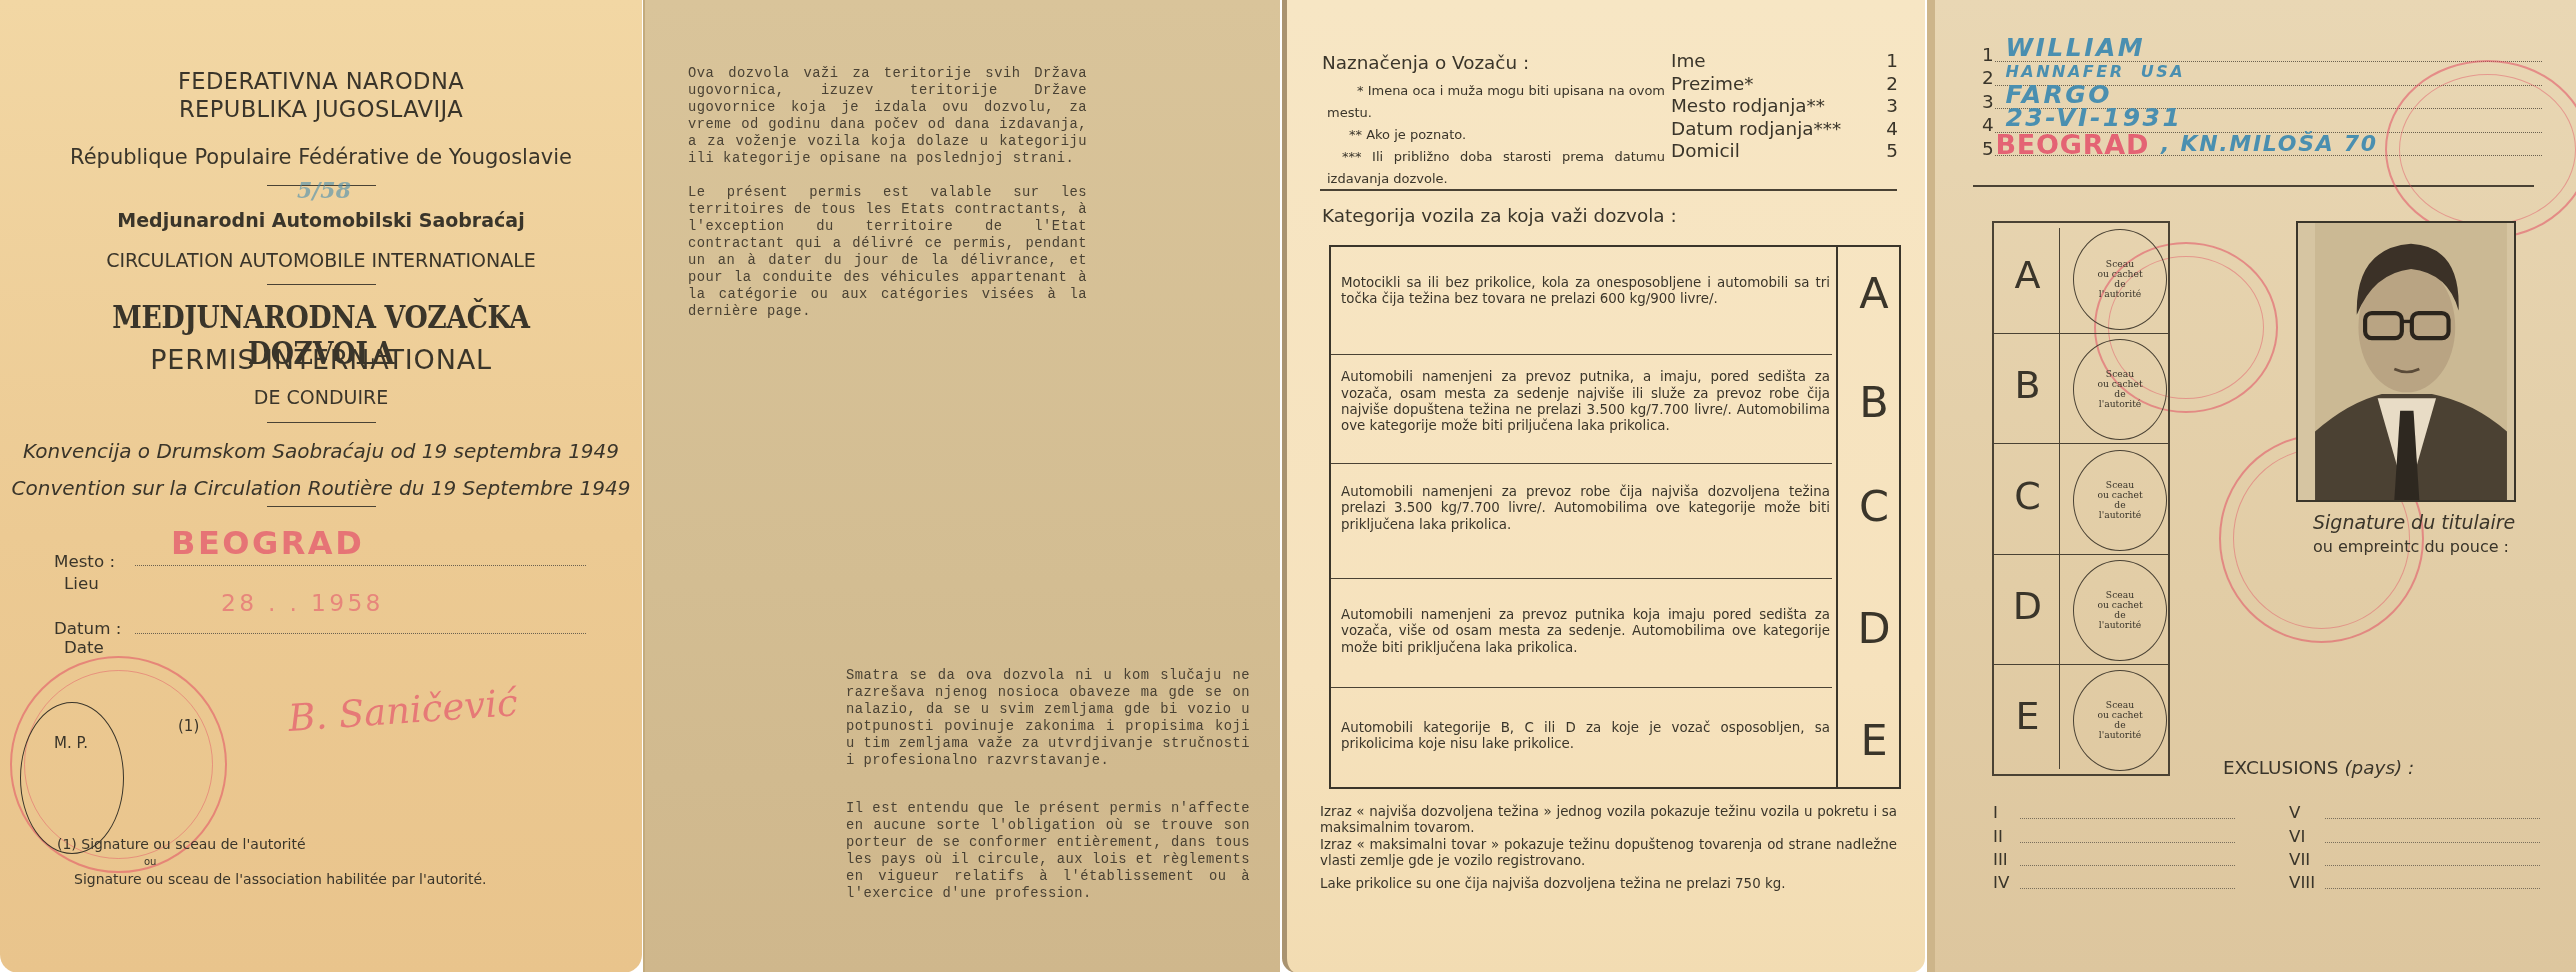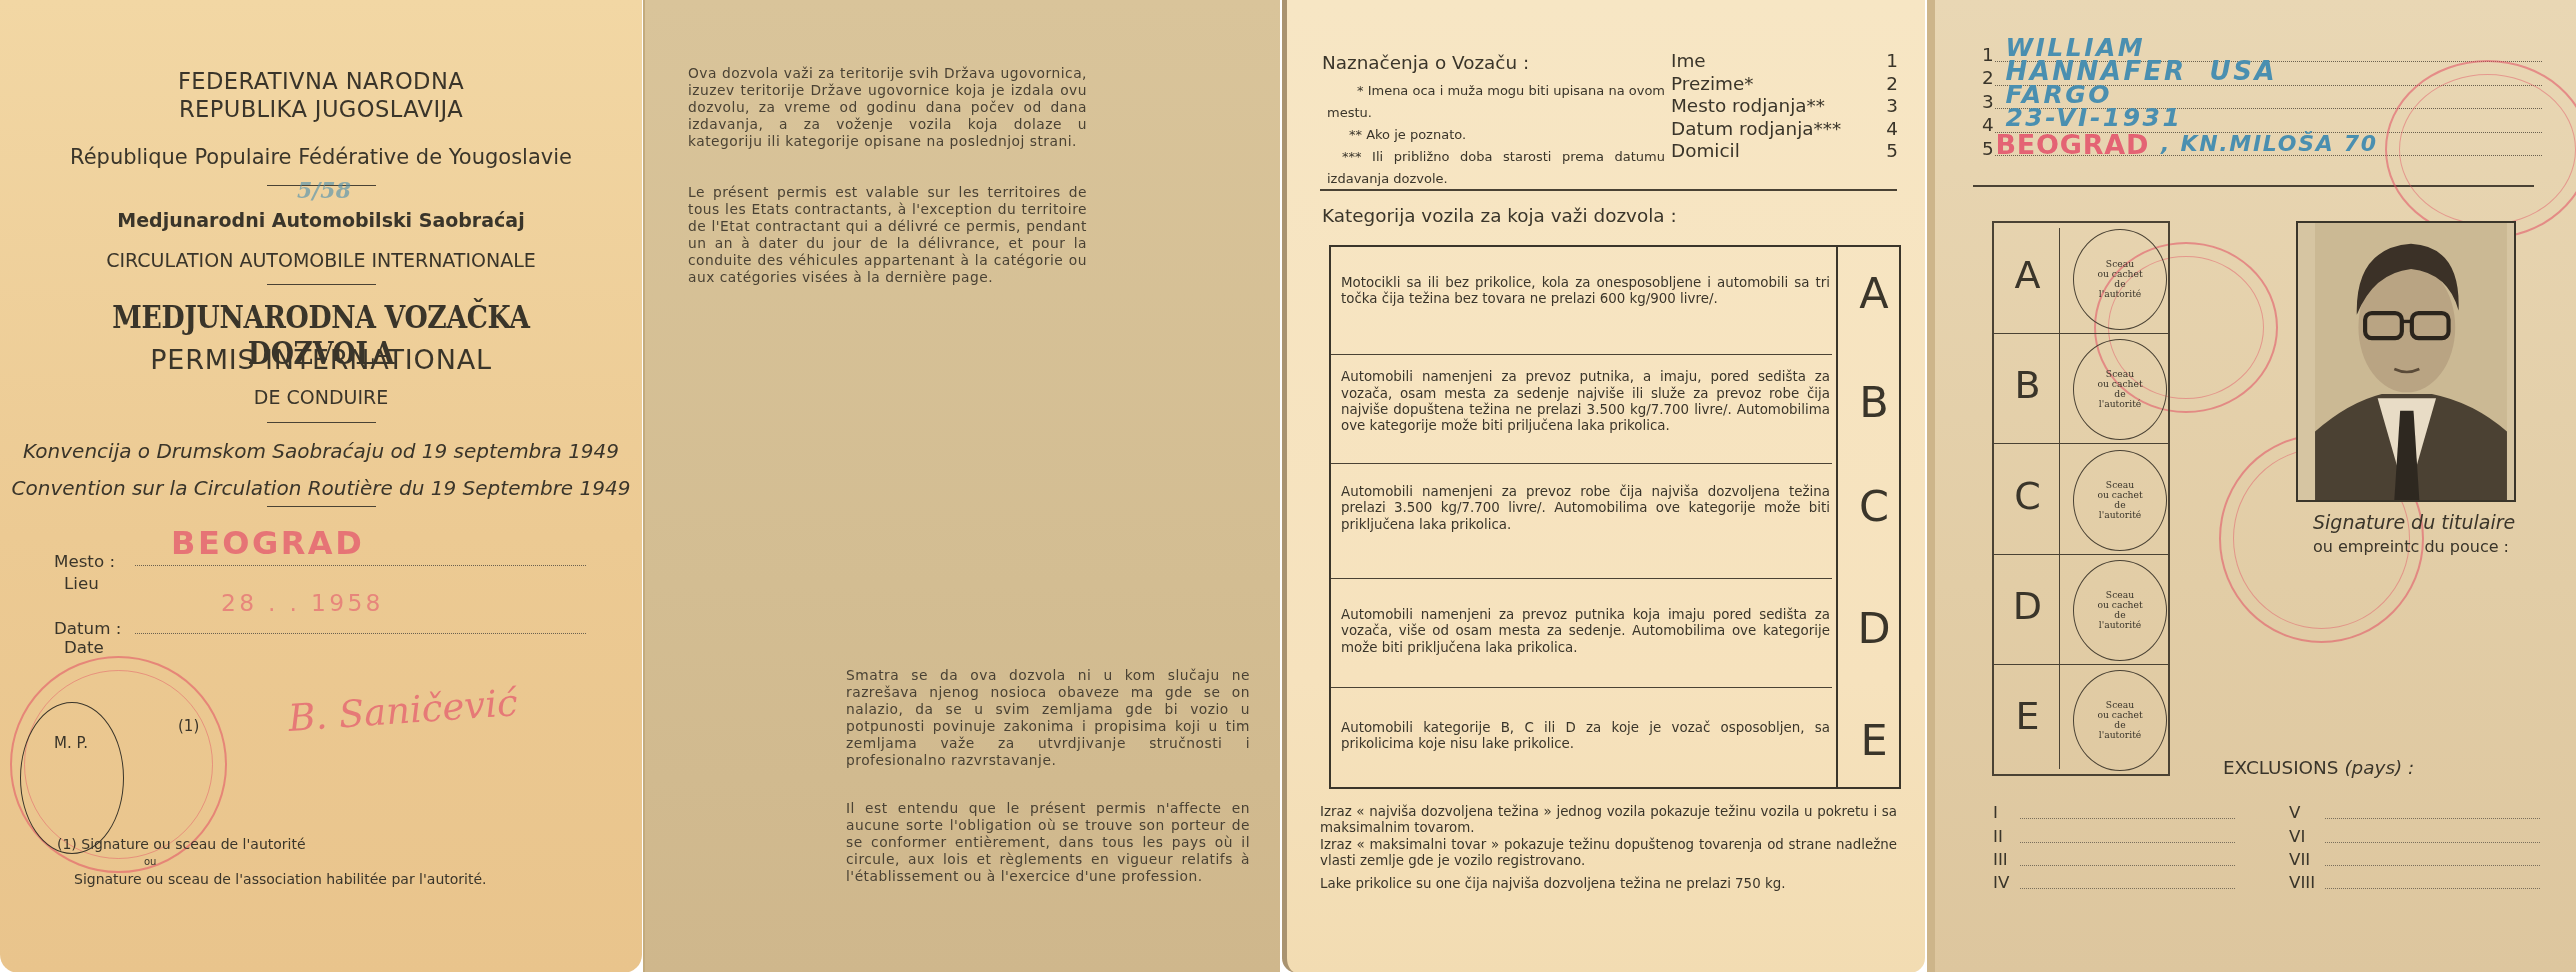--- a/index.html
+++ b/index.html
@@ -1,20 +1,20 @@
 <!DOCTYPE html>
 <html style="font-size:13.4px"><head>
 <meta charset="utf-8">
 <style>
   html,body{margin:0;padding:0;}
   body{width:2576px;height:973px;background:#fff;position:relative;overflow:hidden;
        font-family:"DejaVu Sans", sans-serif;color:#3a352a;}
   .page{position:absolute;top:0;height:973px;box-sizing:border-box;}
   #p1{left:0;width:642px;background:linear-gradient(180deg,#f2d7a4 0%,#ecca93 55%,#e9c48c 100%);border-radius:0 0 18.4px 18.4px;}
-  #p2{left:643px;width:637px;background:linear-gradient(180deg,#d9c49a 0%,#d3bd92 60%,#cfb78c 100%);border-left:2.5px solid #c3ab7d;}
+  #p2{left:643px;width:637px;background:linear-gradient(180deg,#d9c49a 0%,#d3bd92 60%,#cfb78c 100%);border-left:2.5px solid #c3ab7d;font-family:Liberation Mono, monospace;}
   #p3{left:1282px;width:643px;background:linear-gradient(180deg,#f7e6c4 0%,#f6e2bd 70%,#f2dcb2 100%);border-left:5px solid #a99370;border-radius:0 0 15px 15px;}
   #p4{left:1927px;width:649px;background:linear-gradient(180deg,#e9d7b4 0%,#e2cda6 60%,#ddc69e 100%);border-left:8.4px solid #cdb58a;}
   .abs{position:absolute;}
   .c{text-align:center;}
   .rule{position:absolute;height:0;border-top:1.7px solid #4a4234;}
   .red{color:#e4506a;}
   .blue{color:#4a8fb0;font-weight:bold;}
   .dots{position:absolute;border-bottom:1.7px dotted #6b614f;height:0;}
   .stamp{position:absolute;border:2.5px solid rgba(226,80,100,.55);border-radius:50%;}
   .stamp:after{content:"";position:absolute;inset:11.7px;border:1.7px solid rgba(226,80,100,.45);border-radius:50%;}
@@ -145,21 +145,21 @@
 
   <div class="abs" style="left:47px;top:43px;width:560px;font-size:18.4px;line-height:23.4px;">
     <div style="position:relative;height:23.4px;">
       <span>1</span>
       <div class="dots" style="left:13.4px;right:0;top:18.4px;"></div>
       <span class="blue abs" style="left:23.4px;top:-6.7px;font-size:25px;font-weight:bold;font-style:italic;letter-spacing:2.5px;">WILLIAM</span>
     </div>
     <div style="position:relative;height:23.4px;">
       <span>2</span>
       <div class="dots" style="left:13.4px;right:0;top:18.4px;"></div>
-      <span class="blue abs" style="left:23.4px;top:-6.7px;font-size:26px;font-weight:bold;font-style:italic;letter-spacing:2.5px;white-space:pre;">HANNAFER  USA</span>
+      <span class="blue abs" style="left:23.4px;top:-6.7px;font-size:16px;font-weight:bold;font-style:italic;letter-spacing:2.5px;white-space:pre;">HANNAFER  USA</span>
     </div>
     <div style="position:relative;height:23.4px;">
       <span>3</span>
       <div class="dots" style="left:13.4px;right:0;top:18.4px;"></div>
       <span class="blue abs" style="left:23.4px;top:-6.7px;font-size:25px;font-weight:bold;font-style:italic;letter-spacing:2.5px;">FARGO</span>
     </div>
     <div style="position:relative;height:23.4px;">
       <span>4</span>
       <div class="dots" style="left:13.4px;right:0;top:18.4px;"></div>
       <span class="blue abs" style="left:23.4px;top:-6.7px;font-size:25px;font-weight:bold;font-style:italic;letter-spacing:2.5px;">23-VI-1931</span>

